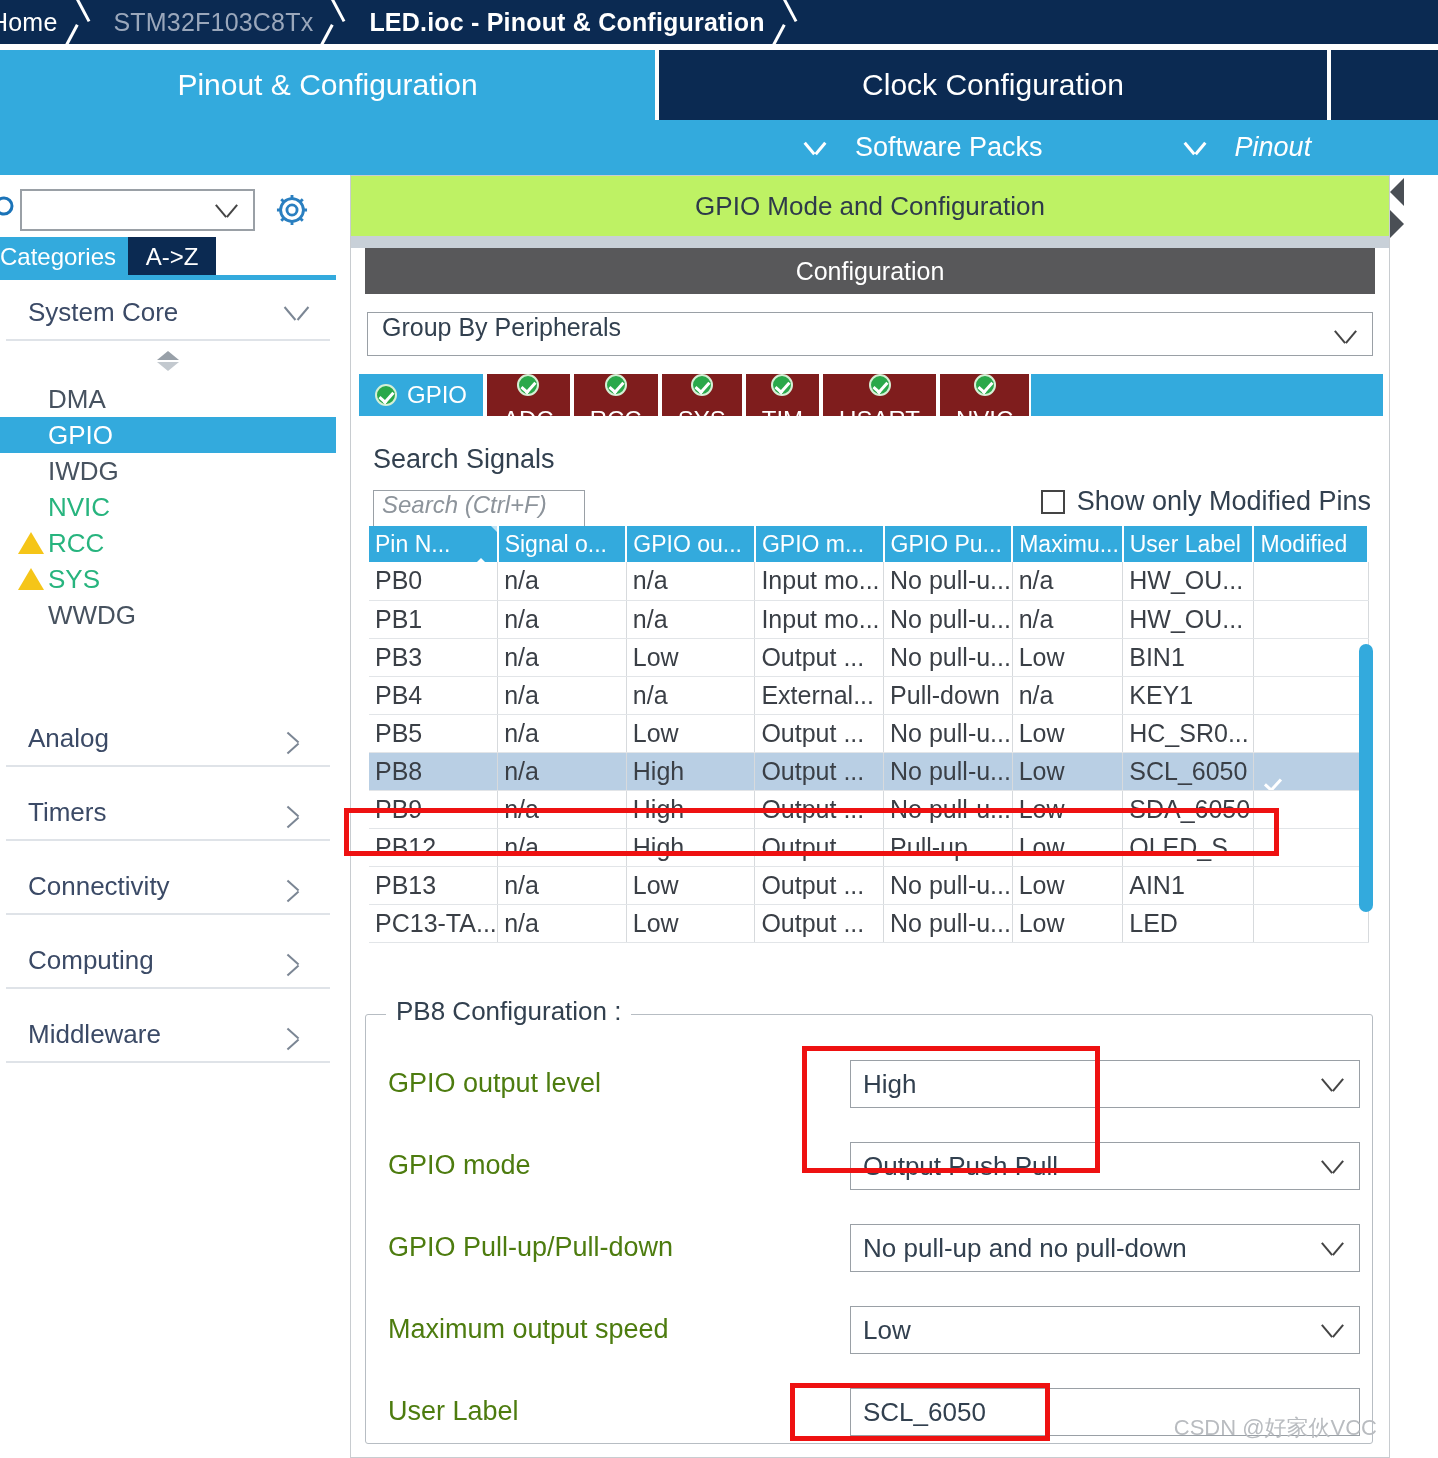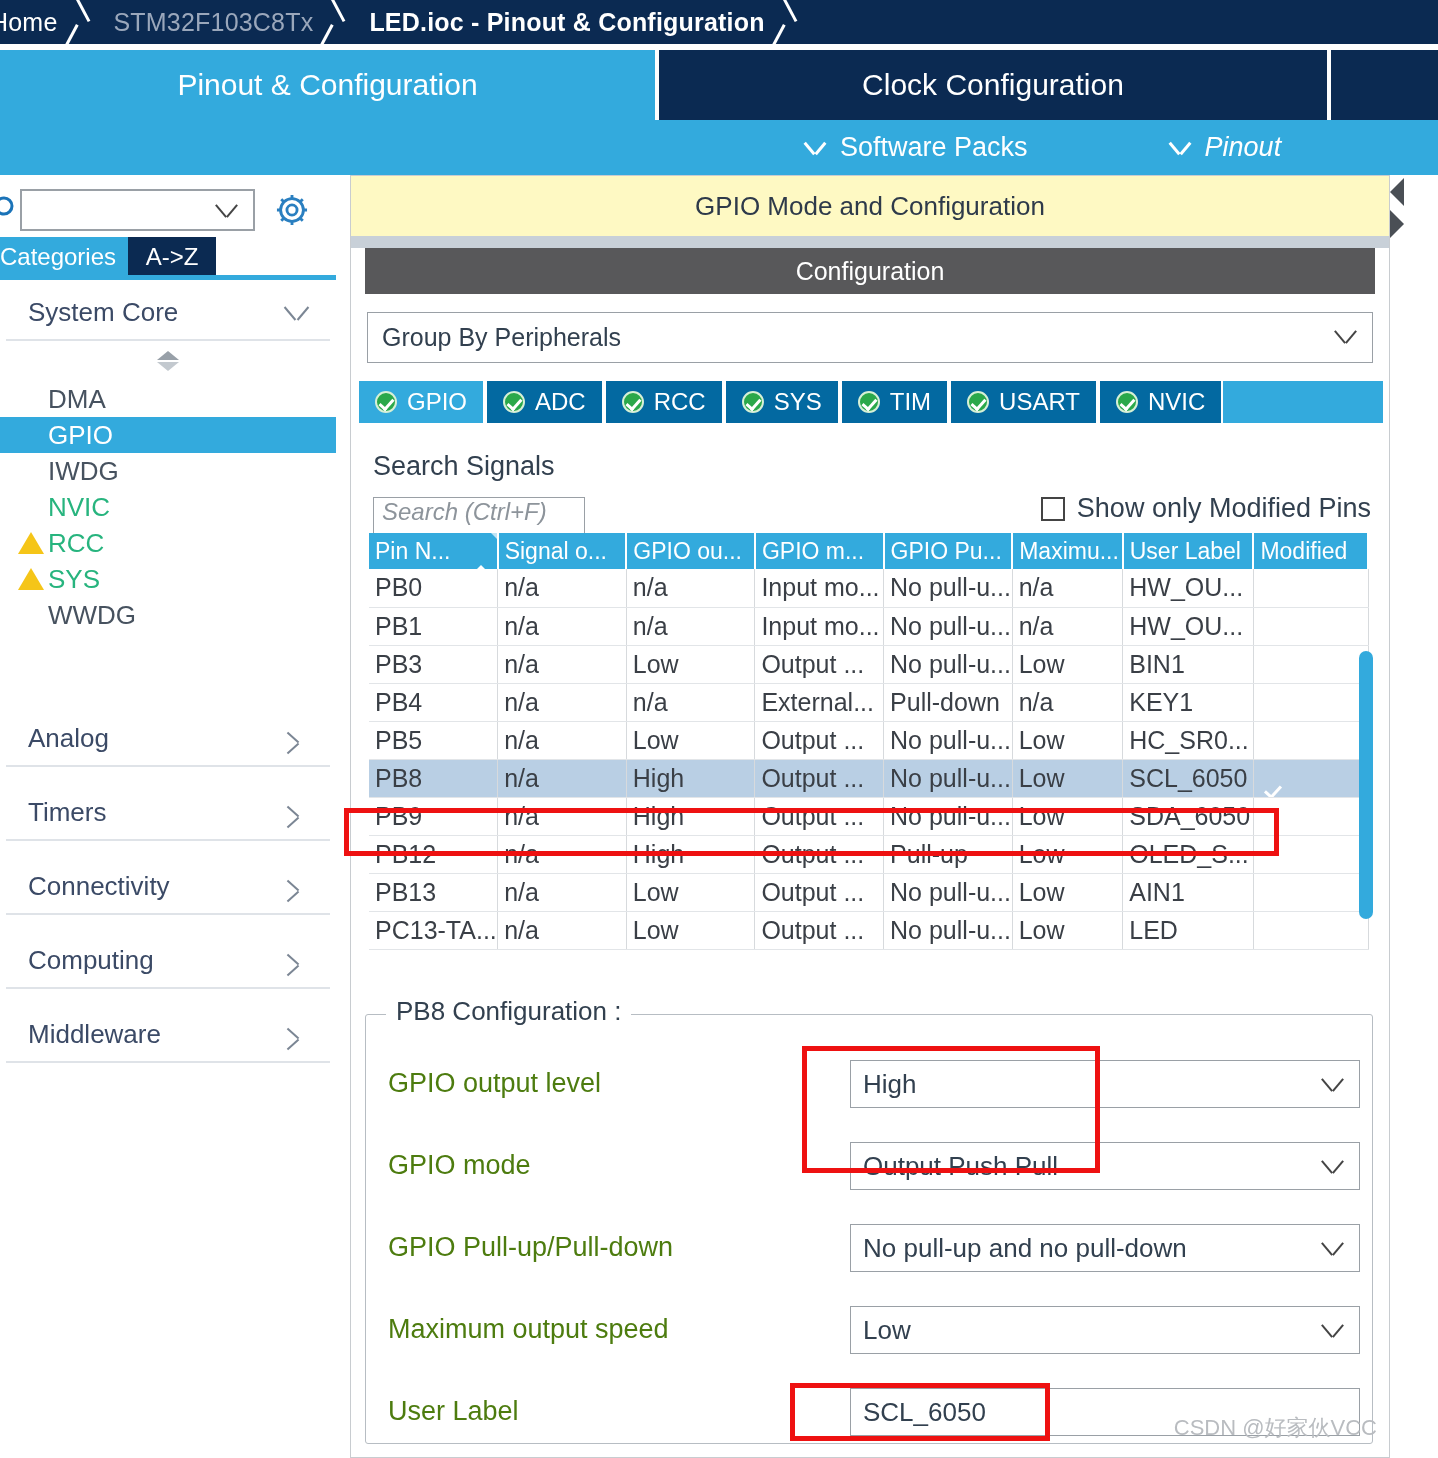--- a/index.html
+++ b/index.html
@@ -46,21 +46,21 @@
   .mtab.active { background: #33aadd; width: 655px; }
   .mtab.inactive { background: #0b2a52; width: 672px; border-left: 4px solid #ffffff; }
   .mtab.partial { background: #0b2a52; flex: 1; border-left: 4px solid #ffffff; }
 
   
   .subbar {
     position: absolute; left: 0; top: 120px; width: 1438px; height: 55px;
     background: #33aadd; display: flex; align-items: center;
   }
   .subitem {
-    color: #ffffff; font-size: 27px; display: flex; align-items: center; gap: 13px;
+    color: #ffffff; font-size: 27px; display: flex; align-items: center; gap: 28px;
     white-space: nowrap;
   }
   .subitem.sp { margin-left: 805px; }
   .subitem.po { margin-left: 142px; font-style: italic; }
   .vchev {
     width: 22px; height: 13px; position: relative; display: inline-block; flex: none;
   }
   .vchev::before, .vchev::after {
     content: ""; position: absolute; top: 0; width: 3px; height: 15px; background: #ffffff;
   }
@@ -141,43 +141,43 @@
     border-right: 13px solid transparent; border-bottom: 22px solid #f5c518;
   }
 
   
   .rightpanel {
     position: absolute; left: 350px; top: 175px; width: 1040px; height: 1283px;
     background: #ffffff; border: 1px solid #c8ccd0;
   }
   .gpio-title {
     height: 60px; display: flex; align-items: center; justify-content: center;
-    font-size: 26px; color: #2e3a4a; background: #fef9c3;
+    font-size: 26px; color: #2e3a4a; background: #bef264;
   }
   .cfg-gap { height: 12px; background: #c8d0d8; }
   .cfg-head {
     height: 46px; background: #58585a; color: #ffffff; font-size: 25px;
     display: flex; align-items: center; justify-content: center;
     margin: 0 14px;
   }
   .grp-combo {
-    margin: 18px 16px 0 16px; height: 51px; border: 1px solid #9aa0a6;
-    display: flex; align-items: center; padding: 0 14px; position: relative;
+    margin: 18px 16px 0 16px; height: 44px; border: 1px solid #9aa0a6;
+    display: flex; padding: 0 14px; position: relative;
     font-size: 25px; color: #32404f;
   }
   .grp-combo .cchev { position: absolute; right: 14px; top: 16px; width: 22px; height: 14px; }
 
   .ptabs { margin: 18px 6px 0 6px; background: #33aadd; height: 42px; display: flex; padding-left: 0; }
   .ptab {
     height: 42px; display: flex; align-items: center; gap: 10px; padding: 0 16px;
     color: #ffffff; font-size: 24px; white-space: nowrap;
     border-left: 2px solid #ffffff; border-right: 2px solid #ffffff;
   }
   .ptab.active { background: #33aadd; }
-  .ptab:not(.active) { background: #0369a1; }
+  .ptab:not(.active) { background: #7f1d1d; flex-direction: column; }
   .chk-ico {
     width: 22px; height: 22px; border-radius: 50%; background: #2aa84a;
     position: relative; flex: none; border: 2px solid #d6f0d6;
   }
   .chk-ico::after {
     content: ""; position: absolute; left: 5px; top: 3px; width: 6px; height: 11px;
     border-right: 3px solid #ffffff; border-bottom: 3px solid #ffffff;
     transform: rotate(42deg);
   }
   .ptab-strip-fill { flex: 1; background: #33aadd; }

